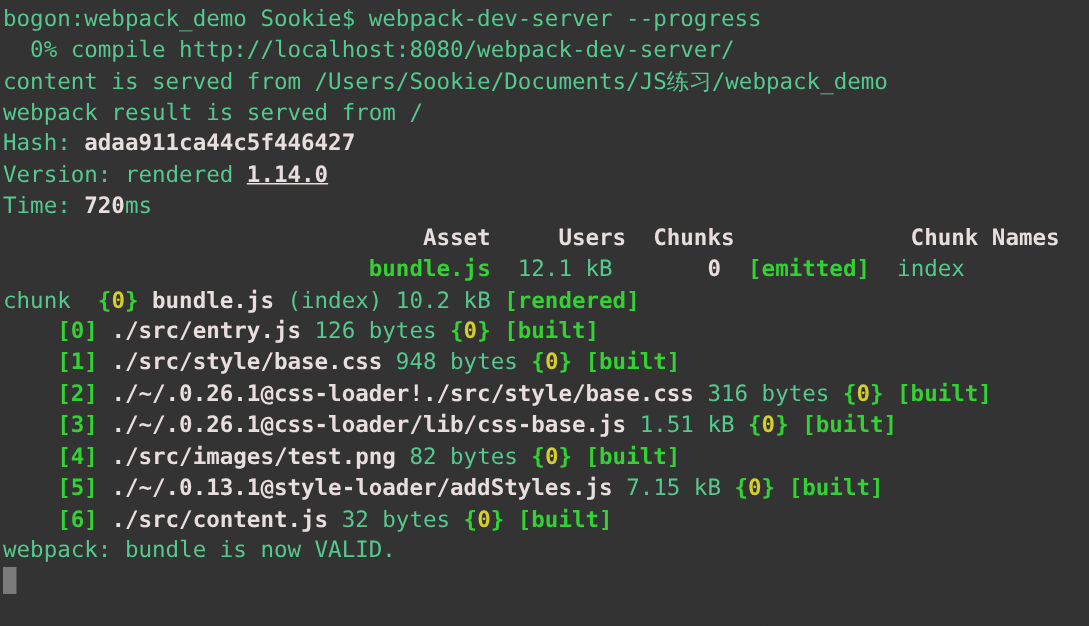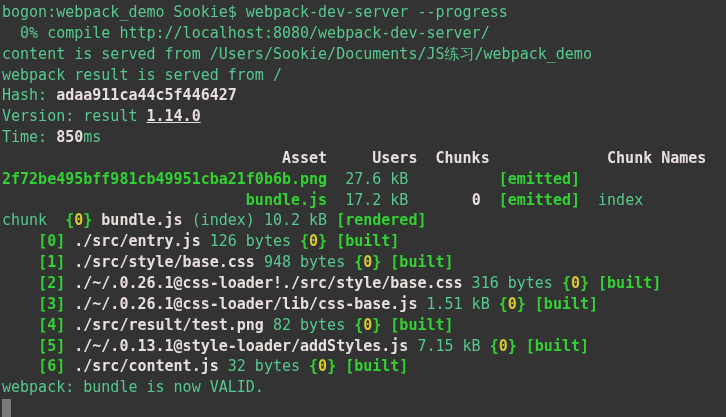--- a/index.html
+++ b/index.html
@@ -30,28 +30,27 @@
 </style>
 </head>
 <body>
 
 <div class="terminal" id="terminal" style="--bg: #333333; --c-normal: #56c98e; --c-bright: #33d133; --c-white: #e9dede; --c-yellow: #d3cd2f; --c-cursor: #7b7b7b;">
     <div class="line"><span class="seg-n">bogon:webpack_demo Sookie$ webpack-dev-server --progress</span></div>
     <div class="line"><span class="seg-n">  0% compile http://localhost:8080/webpack-dev-server/</span></div>
     <div class="line"><span class="seg-n">content is served from /Users/Sookie/Documents/JS练习/webpack_demo</span></div>
     <div class="line"><span class="seg-n">webpack result is served from /</span></div>
     <div class="line"><span class="seg-n">Hash: </span><span class="seg-w">adaa911ca44c5f446427</span></div>
-    <div class="line"><span class="seg-n">Version: result </span><span class="seg-wu">1.14.0</span></div>
-    <div class="line"><span class="seg-n">Time: </span><span class="seg-w">850</span><span class="seg-n">ms</span></div>
+    <div class="line"><span class="seg-n">Version: rendered </span><span class="seg-wu">1.14.0</span></div>
+    <div class="line"><span class="seg-n">Time: </span><span class="seg-w">720</span><span class="seg-n">ms</span></div>
     <div class="line"><span class="seg-w">                               Asset     Users  Chunks             Chunk Names</span></div>
-    <div class="line"><span class="seg-g">2f72be495bff981cb49951cba21f0b6b.png</span><span class="seg-n">  27.6 kB          </span><span class="seg-g">[emitted]</span></div>
-    <div class="line"><span class="seg-n">                           </span><span class="seg-g">bundle.js</span><span class="seg-n">  17.2 kB       </span><span class="seg-w">0</span><span class="seg-n">  </span><span class="seg-g">[emitted]</span><span class="seg-n">  index</span></div>
+    <div class="line"><span class="seg-n">                           </span><span class="seg-g">bundle.js</span><span class="seg-n">  12.1 kB       </span><span class="seg-w">0</span><span class="seg-n">  </span><span class="seg-g">[emitted]</span><span class="seg-n">  index</span></div>
     <div class="line"><span class="seg-n">chunk  </span><span class="seg-g">{</span><span class="seg-y">0</span><span class="seg-g">}</span><span class="seg-n"> </span><span class="seg-w">bundle.js</span><span class="seg-n"> (index) 10.2 kB </span><span class="seg-g">[rendered]</span></div>
     <div class="line"><span class="seg-n">    </span><span class="seg-g">[0]</span><span class="seg-n"> </span><span class="seg-w">./src/entry.js</span><span class="seg-n"> 126 bytes </span><span class="seg-g">{</span><span class="seg-y">0</span><span class="seg-g">}</span><span class="seg-n"> </span><span class="seg-g">[built]</span></div>
     <div class="line"><span class="seg-n">    </span><span class="seg-g">[1]</span><span class="seg-n"> </span><span class="seg-w">./src/style/base.css</span><span class="seg-n"> 948 bytes </span><span class="seg-g">{</span><span class="seg-y">0</span><span class="seg-g">}</span><span class="seg-n"> </span><span class="seg-g">[built]</span></div>
     <div class="line"><span class="seg-n">    </span><span class="seg-g">[2]</span><span class="seg-n"> </span><span class="seg-w">./~/.0.26.1@css-loader!./src/style/base.css</span><span class="seg-n"> 316 bytes </span><span class="seg-g">{</span><span class="seg-y">0</span><span class="seg-g">}</span><span class="seg-n"> </span><span class="seg-g">[built]</span></div>
     <div class="line"><span class="seg-n">    </span><span class="seg-g">[3]</span><span class="seg-n"> </span><span class="seg-w">./~/.0.26.1@css-loader/lib/css-base.js</span><span class="seg-n"> 1.51 kB </span><span class="seg-g">{</span><span class="seg-y">0</span><span class="seg-g">}</span><span class="seg-n"> </span><span class="seg-g">[built]</span></div>
-    <div class="line"><span class="seg-n">    </span><span class="seg-g">[4]</span><span class="seg-n"> </span><span class="seg-w">./src/result/test.png</span><span class="seg-n"> 82 bytes </span><span class="seg-g">{</span><span class="seg-y">0</span><span class="seg-g">}</span><span class="seg-n"> </span><span class="seg-g">[built]</span></div>
+    <div class="line"><span class="seg-n">    </span><span class="seg-g">[4]</span><span class="seg-n"> </span><span class="seg-w">./src/images/test.png</span><span class="seg-n"> 82 bytes </span><span class="seg-g">{</span><span class="seg-y">0</span><span class="seg-g">}</span><span class="seg-n"> </span><span class="seg-g">[built]</span></div>
     <div class="line"><span class="seg-n">    </span><span class="seg-g">[5]</span><span class="seg-n"> </span><span class="seg-w">./~/.0.13.1@style-loader/addStyles.js</span><span class="seg-n"> 7.15 kB </span><span class="seg-g">{</span><span class="seg-y">0</span><span class="seg-g">}</span><span class="seg-n"> </span><span class="seg-g">[built]</span></div>
     <div class="line"><span class="seg-n">    </span><span class="seg-g">[6]</span><span class="seg-n"> </span><span class="seg-w">./src/content.js</span><span class="seg-n"> 32 bytes </span><span class="seg-g">{</span><span class="seg-y">0</span><span class="seg-g">}</span><span class="seg-n"> </span><span class="seg-g">[built]</span></div>
     <div class="line"><span class="seg-n">webpack: bundle is now VALID.</span></div>
     <div class="line"><span class="cursor"></span></div>
   </div>
 
 </body></html>

